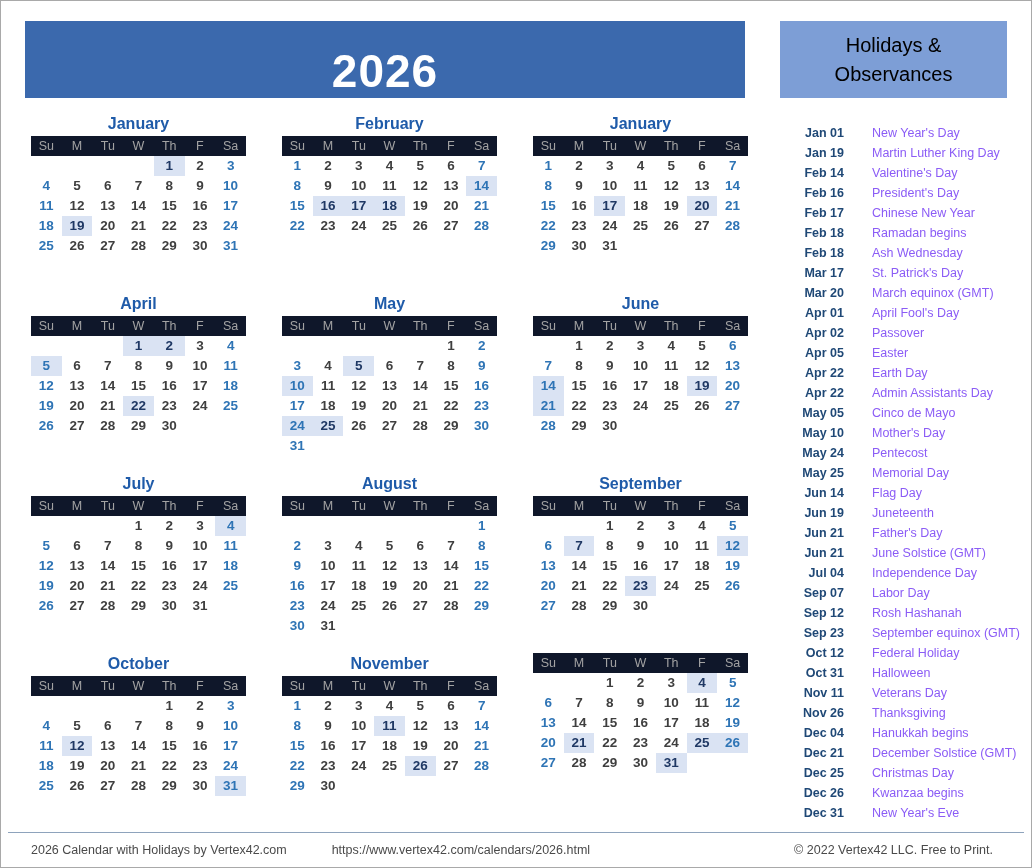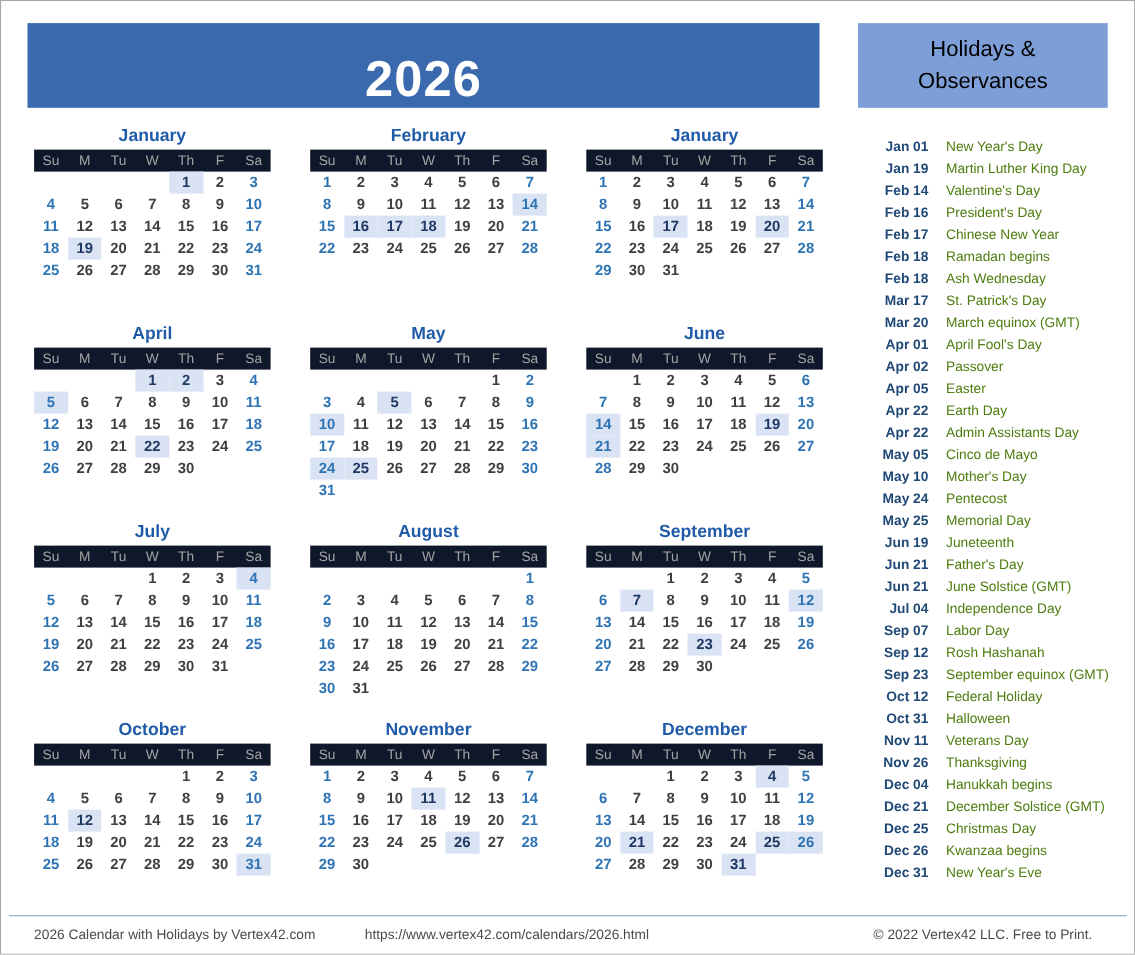--- a/index.html
+++ b/index.html
@@ -45,21 +45,21 @@
   }
   .day.weekend { color:#2e74b5; }
   .day.hl { background:#dae3f3; }
   .day.hl:not(.weekend) { color:#1f3864; }
   
   #holiday-list { position:absolute; left:789px; top:122px; width:235px; }
   .holiday-row { display:flex; height:20px; line-height:20px; font-size:12.5px; }
   .holiday-date {
     width:54px; text-align:right; font-weight:bold; color:#1f4876; flex:0 0 54px;
   }
-  .holiday-name { margin-left:16px; color:#4d7c0f; white-space:nowrap; }
+  .holiday-name { margin-left:28px; color:#8b5cf6; white-space:nowrap; }
   
   .footer-rule {
     position:absolute; left:7px; right:7px; top:831px;
     border-top:1px solid #8ea3bc;
   }
   .footer {
     position:absolute; left:0; right:0; top:837px; height:24px;
     display:flex; align-items:center; color:#4a4a4a; font-size:12.5px;
     padding:0 38px 0 30px;
   }
@@ -592,21 +592,20 @@
           <div class="day">24</div>
           <div class="day">25</div>
           <div class="day hl">26</div>
           <div class="day">27</div>
           <div class="day weekend">28</div>
           <div class="day weekend">29</div>
           <div class="day">30</div>
         </div>
       </div>
       <div class="month">
-        <div class="month-title">December</div>
         <div class="dow-row">
           <div class="dow-cell">Su</div>
           <div class="dow-cell">M</div>
           <div class="dow-cell">Tu</div>
           <div class="dow-cell">W</div>
           <div class="dow-cell">Th</div>
           <div class="dow-cell">F</div>
           <div class="dow-cell">Sa</div>
         </div>
         <div class="days-grid">
@@ -714,20 +713,24 @@
       </div>
       <div class="holiday-row">
         <span class="holiday-date">May 24</span>
         <span class="holiday-name">Pentecost</span>
       </div>
       <div class="holiday-row">
         <span class="holiday-date">May 25</span>
         <span class="holiday-name">Memorial Day</span>
       </div>
       <div class="holiday-row">
+        <span class="holiday-date">Jun 14</span>
+        <span class="holiday-name">Flag Day</span>
+      </div>
+      <div class="holiday-row">
         <span class="holiday-date">Jun 19</span>
         <span class="holiday-name">Juneteenth</span>
       </div>
       <div class="holiday-row">
         <span class="holiday-date">Jun 21</span>
         <span class="holiday-name">Father's Day</span>
       </div>
       <div class="holiday-row">
         <span class="holiday-date">Jun 21</span>
         <span class="holiday-name">June Solstice (GMT)</span>

